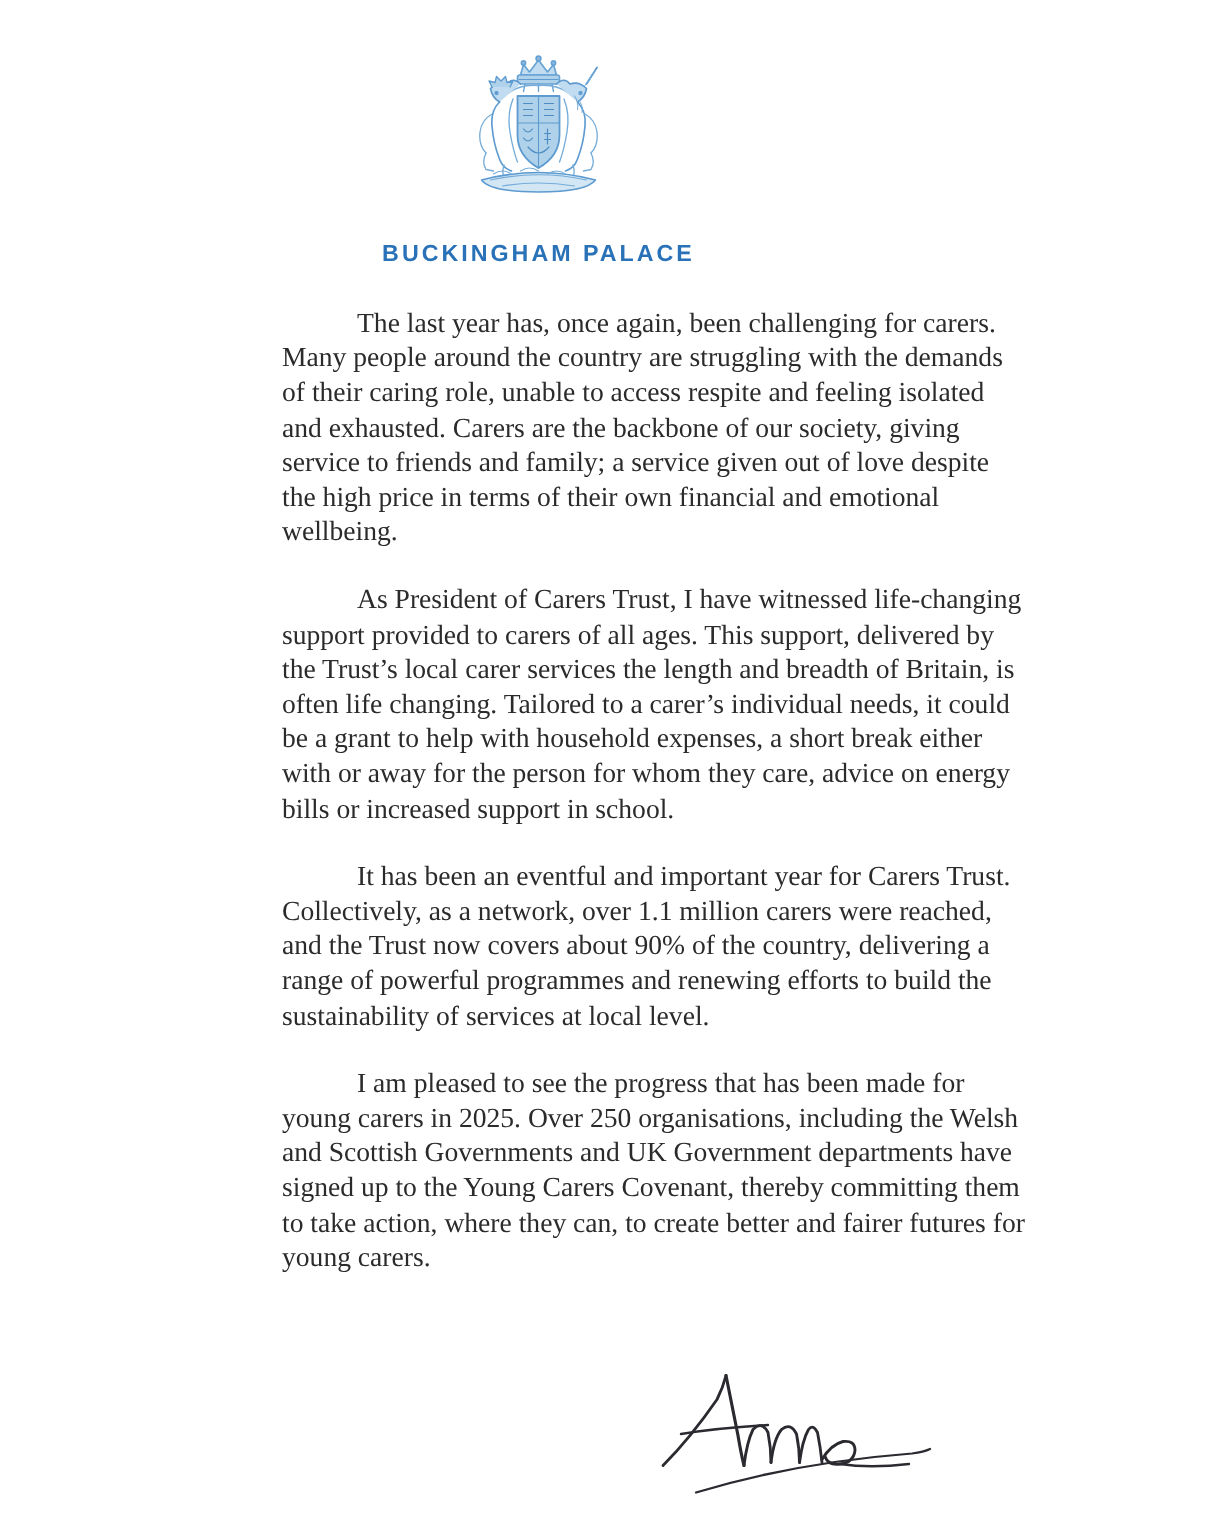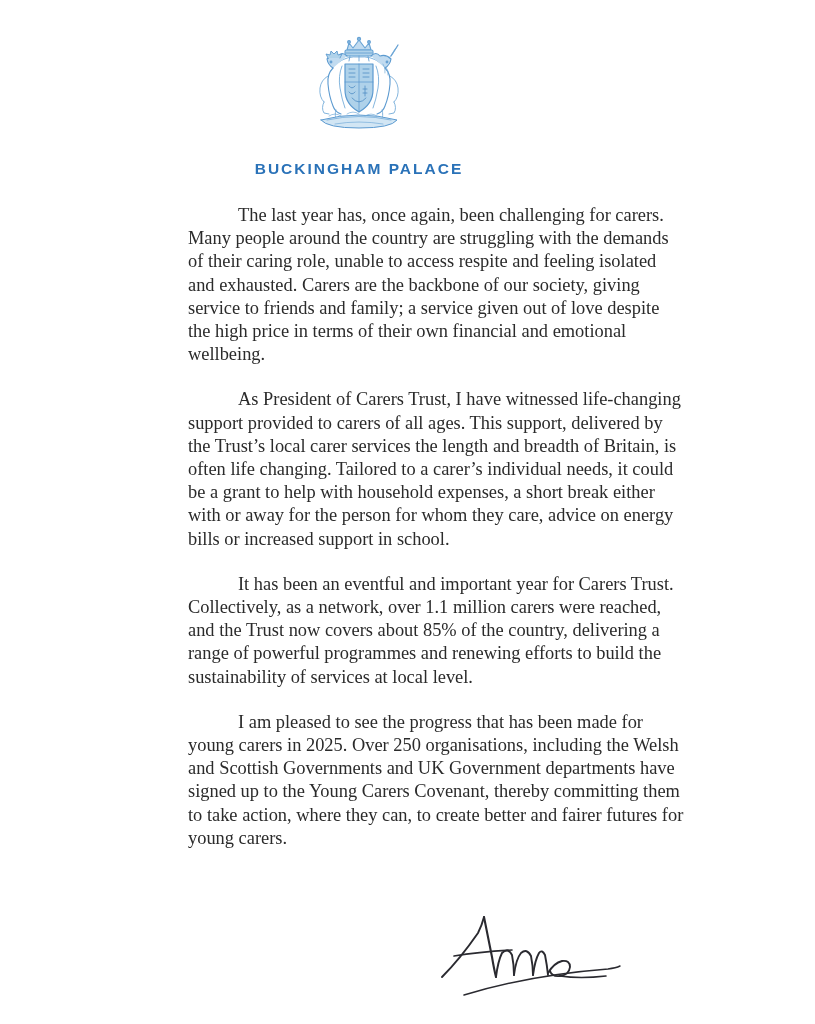--- a/index.html
+++ b/index.html
@@ -136,21 +136,21 @@
         </g>
       </svg>
     </div>
 
     <div class="palace-name">BUCKINGHAM PALACE</div>
   </div>
 
   <div class="letter-body">
     <p>The last year has, once again, been challenging for carers.  Many people around the country are struggling with the demands of their caring role, unable to access respite and feeling isolated and exhausted.   Carers are the backbone of our society, giving service to friends and family; a service given out of love despite the high price in terms of their own financial and emotional wellbeing.</p>
     <p>As President of Carers Trust, I have witnessed life-changing support provided to carers of all ages.  This support, delivered by the Trust’s local carer services the length and breadth of Britain, is often life changing.  Tailored to a carer’s individual needs, it could be a grant to help with household expenses, a short break either with or away for the person for whom they care, advice on energy bills or increased support in school.</p>
-    <p>It has been an eventful and important year for Carers Trust.  Collectively, as a network, over 1.1 million carers were reached, and the Trust now covers about 85% of the country, delivering a range of powerful programmes and renewing efforts to build the sustainability of services at local level.</p>
+    <p>It has been an eventful and important year for Carers Trust.  Collectively, as a network, over 1.1 million carers were reached, and the Trust now covers about 90% of the country, delivering a range of powerful programmes and renewing efforts to build the sustainability of services at local level.</p>
     <p>I am pleased to see the progress that has been made for young carers in 2025.  Over 250 organisations, including the Welsh and Scottish Governments and UK Government departments have signed up to the Young Carers Covenant, thereby committing them to take action, where they can, to create better and fairer futures for young carers.</p>
   </div>
 
   <div class="signature">
     <svg viewBox="0 0 250 100" xmlns="http://www.w3.org/2000/svg">
       <g fill="none" stroke="#2a2a30" stroke-linecap="round" stroke-linejoin="round">
 
         <path d="M22 74 Q40 56 58 30 Q62 22 64 14" stroke-width="1.9"></path>
         <path d="M64 14 Q68 34 72 54 Q74 66 76 74" stroke-width="2.1"></path>
 

